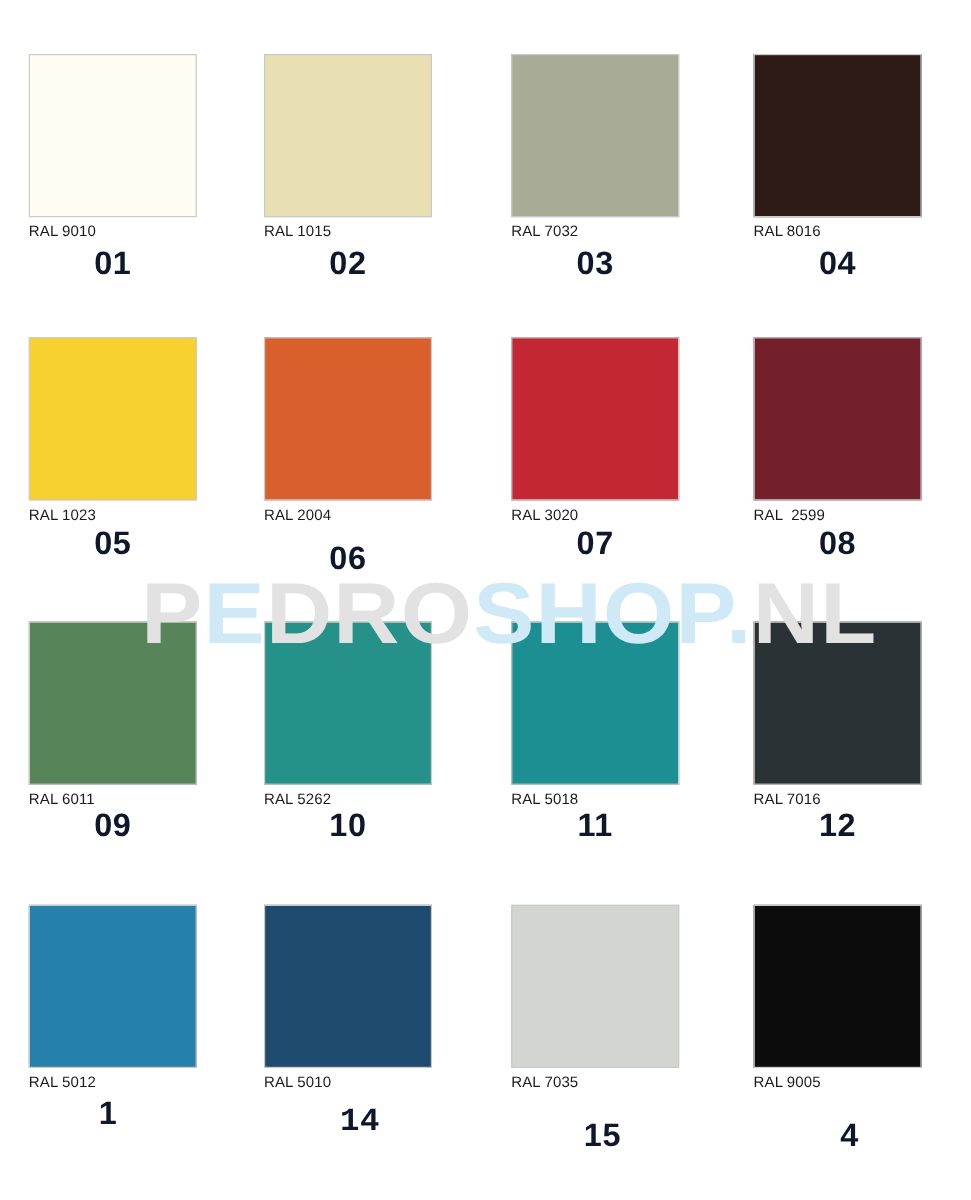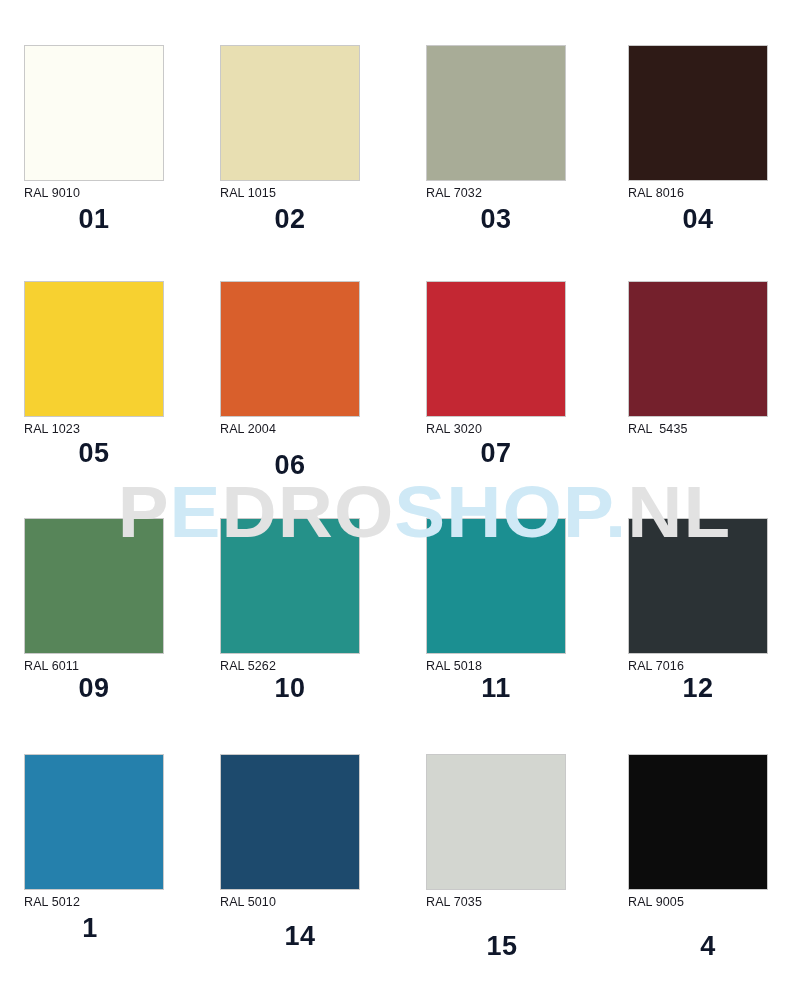--- a/index.html
+++ b/index.html
@@ -92,21 +92,21 @@
     font-size: 27px;
     font-weight: 700;
     color: #0f172a;
     letter-spacing: 0.5px;
     position: relative;
     z-index: 7;
   }
 
   
   .cell[data-pos="13"] .index-num { margin-left: -4px; }
-  .cell[data-pos="14"] .index-num { margin-top: 12px; margin-left: 10px; }
+  .cell[data-pos="14"] .index-num { margin-top: 12px; margin-left: 10px; font-family: Liberation Mono, monospace; }
   .cell[data-pos="15"] .index-num { margin-top: 22px; margin-left: 6px; }
   .cell[data-pos="16"] .index-num { margin-top: 22px; margin-left: 10px; }
   .cell[data-pos="9"]  .index-num { margin-top: 0px; }
   .cell[data-pos="10"] .index-num { margin-top: 0px; }
   .cell[data-pos="11"] .index-num { margin-top: 0px; }
   .cell[data-pos="12"] .index-num { margin-top: 0px; }
   .cell[data-pos="5"]  .index-num { margin-top: 2px; }
   .cell[data-pos="6"]  .index-num { margin-top: 14px; }
   .cell[data-pos="7"]  .index-num { margin-top: 2px; }
   .cell[data-pos="8"]  .index-num { margin-top: 2px; }
@@ -149,21 +149,22 @@
       <div class="ral-label">RAL 2004</div>
       <div class="index-num">06</div>
     </div>
     <div class="cell" data-pos="7">
       <div class="swatch" style="background: rgb(195, 39, 51);"></div>
       <div class="ral-label">RAL 3020</div>
       <div class="index-num">07</div>
     </div>
     <div class="cell" data-pos="8">
       <div class="swatch" style="background: rgb(116, 32, 44);"></div>
-      <div class="ral-label">RAL  5435</div>
+      <div class="ral-label">RAL  2599</div>
+      <div class="index-num">08</div>
     </div>
     <div class="cell" data-pos="9">
       <div class="swatch" style="background: rgb(87, 133, 89);"></div>
       <div class="ral-label">RAL 6011</div>
       <div class="index-num">09</div>
     </div>
     <div class="cell" data-pos="10">
       <div class="swatch" style="background: rgb(37, 145, 137);"></div>
       <div class="ral-label">RAL 5262</div>
       <div class="index-num">10</div>

